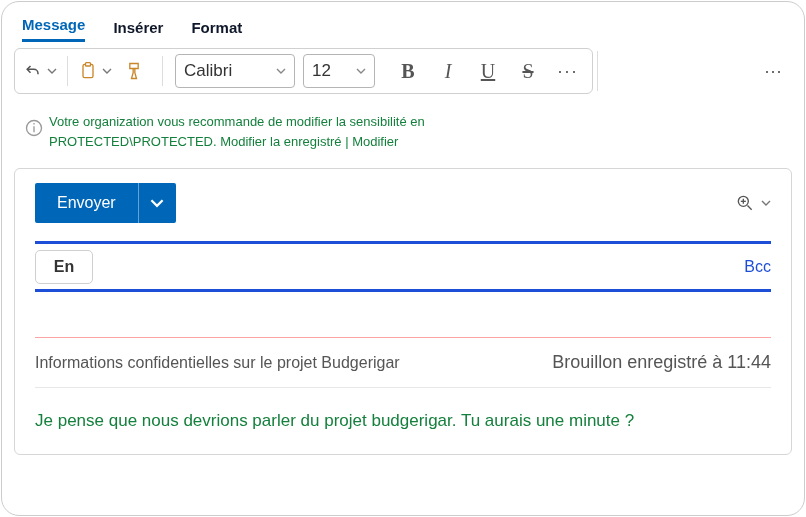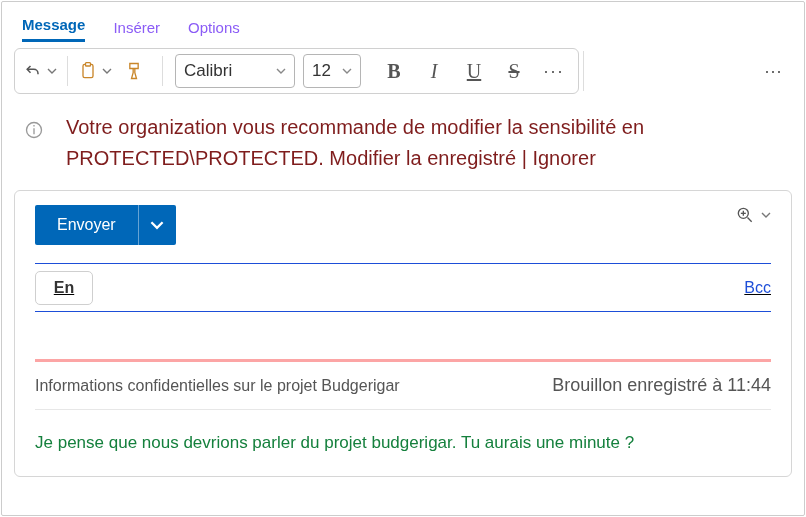--- a/index.html
+++ b/index.html
@@ -1,79 +1,79 @@
 <!DOCTYPE html>
 <html><head>
 <meta charset="utf-8">
 <style>
   * { box-sizing: border-box; margin: 0; padding: 0; }
   body { font-family: "Segoe UI", Arial, sans-serif; background: #fff; width: 806px; height: 517px; overflow: hidden; }
-  .frame { border: 1px solid #ccc; border-radius: 2px; width: 804px; height: 515px; margin:1px; background: #fff; }
+  .frame { border: 1px solid #ccc; border-radius: 18px; width: 804px; height: 515px; margin:1px; background: #fff; }
 
   
   .tabs { display: flex; align-items: flex-end; gap: 28px; padding: 8px 20px 0 20px; height: 40px; }
-  .tab { font-size: 15px; color: #8b5cf6; padding-bottom: 6px; cursor: pointer; }
+  .tab { font-size: 15px; color: #0f172a; padding-bottom: 6px; cursor: pointer; font-weight: bold; }
   .tab.active { color: #0067b8; font-weight: 600; border-bottom: 3px solid #0067b8; }
 
   
   .toolbar-wrap { padding: 6px 12px 10px 12px; display:flex; align-items:center;}
   .toolbar { display: flex; align-items: center; gap: 8px; border: 1px solid #d0d0d0; border-radius: 6px; padding: 4px 8px; height: 46px; flex:0 0 auto;}
   .tb-group { display: flex; align-items: center; gap: 6px; }
   .sep { width: 1px; height: 30px; background: #ddd; margin: 0 4px; }
   .tb-btn { display:flex; align-items:center; justify-content:center; height:34px; min-width:32px; border-radius:4px; color:#555; cursor:pointer; }
   .tb-btn svg { display:block; }
   .chev { margin-left:4px; }
   .font-select { display:flex; align-items:center; border:1px solid #b5b5b5; border-radius:4px; height:34px; padding:0 8px; color:#333; font-size:17px; }
   .font-name { width: 120px; gap: 38px; }
-  .font-size { width: 58px; }
+  .font-size { width: 72px; }
   .fs-chev { margin-left:auto; color:#888; }
   .txt-btn { font-family: Georgia, 'Times New Roman', serif; font-size:20px; color:#555; width:34px; text-align:center; cursor:pointer;}
   .txt-btn.b { font-weight:bold; }
   .txt-btn.i { font-style:italic; }
   .txt-btn.u { text-decoration: underline; }
   .txt-btn.s { text-decoration: line-through; }
   .more { font-size:18px; letter-spacing:1px; color:#555; cursor:pointer; padding:0 6px;}
   .overflow { margin-left:auto; display:flex; align-items:center; padding:0 10px; font-size:18px; color:#555; cursor:pointer;}
 
   
-  .info-bar { display:flex; gap:22px; padding: 8px 22px 16px 22px; color:#7f1d1d; font-size:20px; line-height:1.55; }
+  .info-bar { display:flex; gap:5px; padding: 8px 22px 16px 22px; color:#15803d; font-size:13px; line-height:1.55; }
   .info-icon { flex:0 0 auto; margin-top:6px; color:#888;}
   .info-text { }
   .info-link { cursor:pointer; }
 
   
   .compose { border:1px solid #d6d6d6; border-radius:6px; margin: 0 12px 12px 12px; padding: 14px 20px 0 20px; }
-  .send-row { display:flex; align-items:flex-start; margin-bottom:18px; }
+  .send-row { display:flex; align-items:center; margin-bottom:18px; }
   .send-btn { display:flex; height:40px; cursor:pointer; }
   .send-main { background:#0067b8; color:#fff; display:flex; align-items:center; padding:0 22px; font-size:16px; border-radius:2px 0 0 2px; }
   .send-split { background:#0067b8; color:#fff; display:flex; align-items:center; justify-content:center; width:38px; border-left:1px solid rgba(255,255,255,0.4); border-radius:0 2px 2px 0;}
   .zoom { margin-left:auto; display:flex; align-items:center; gap:6px; color:#555; cursor:pointer;}
 
-  .addr-row { display:flex; align-items:center; height:48px; border-top:1px solid #1d4ed8;text-decoration:underline; }
+  .addr-row { display:flex; align-items:center; height:48px; border-top:3px solid #1d4ed8; }
   .addr-row:first-of-type{ border-top:none;}
   .addr-label { border:1px solid #cfcfcf; border-radius:5px; width:58px; height:34px; display:flex; align-items:center; justify-content:center; font-size:16px; font-weight:600; color:#333; cursor:pointer; margin-right:16px;}
   .addr-field { flex:1; height:34px; border:none; outline:none; font-size:15px; color:#333; background:transparent;}
   .bcc { color:#1d4ed8; font-size:16px; cursor:pointer; padding-left:10px;}
 
-  .subject-row { display:flex; align-items:center; height:50px; border-top:3px solid #fca5a5; font-size:16px; }
+  .subject-row { display:flex; align-items:center; height:50px; border-top:1px solid #fca5a5; font-size:16px; }
   .subject-field { flex:1; border:none; outline:none; font-size:16px; color:#555; background:transparent;}
   .draft { color:#555; font-size:18px; white-space:nowrap;}
 
   .body-row { border-top:1px solid #e7e7e7; padding:20px 0; font-size:17px; color:#15803d;}
   .body-field { width:100%; border:none; outline:none; font-size:17px; font-family:inherit; resize:none; background:transparent; line-height:1.5;}
 </style>
 </head>
 <body>
 
 <div class="frame">
 
   <div class="tabs">
     <div class="tab active">Message</div>
     <div class="tab">Insérer</div>
-    <div class="tab">Options</div>
+    <div class="tab">Format</div>
   </div>
 
   <div class="toolbar-wrap">
     <div class="toolbar">
       <div class="tb-group">
         <div class="tb-btn">
           <svg width="20" height="20" viewBox="0 0 24 24" fill="none" stroke="currentColor" stroke-width="1.8">
               <path d="M9 14l-4-4 4-4"></path>
               <path d="M5 10h8a5 5 0 015 5v1"></path>
             </svg>
@@ -130,21 +130,21 @@
   <div class="info-bar">
     <span class="info-icon">
       <svg width="20" height="20" viewBox="0 0 24 24" fill="none" stroke="#999" stroke-width="1.6">
           <circle cx="12" cy="12" r="9"></circle>
           <line x1="12" y1="10" x2="12" y2="17"></line>
           <circle cx="12" cy="7" r="1" fill="#999" stroke="none"></circle>
         </svg>
     </span>
     <div class="info-text">
       <span>Votre organization vous recommande de modifier la sensibilité en</span><br>
-      <span>PROTECTED\PROTECTED. </span><span class="info-link">Modifier la enregistré</span><span> | </span><span class="info-link">Ignorer</span>
+      <span>PROTECTED\PROTECTED. </span><span class="info-link">Modifier la enregistré</span><span> | </span><span class="info-link">Modifier</span>
     </div>
   </div>
 
   <div class="compose">
 
     <div class="send-row">
       <div class="send-btn">
         <div class="send-main">Envoyer</div>
         <div class="send-split">
           <svg width="14" height="14" viewBox="0 0 10 10">

